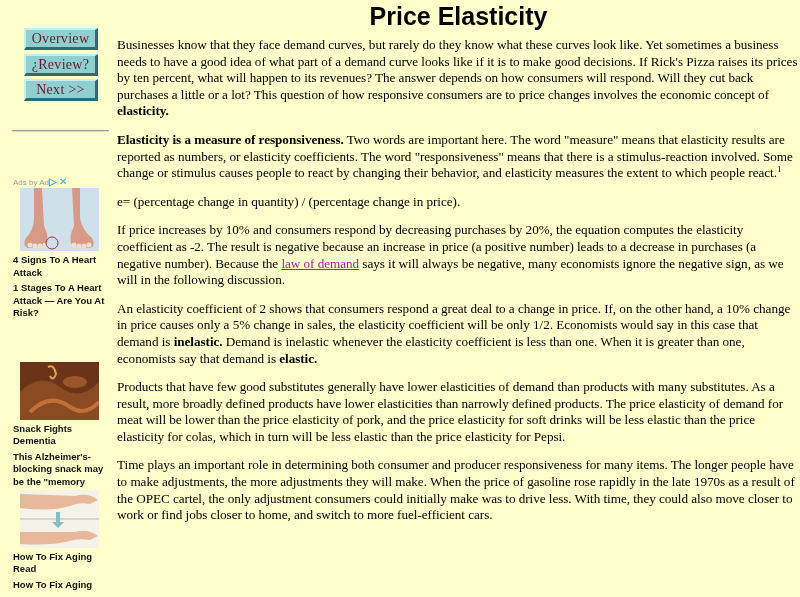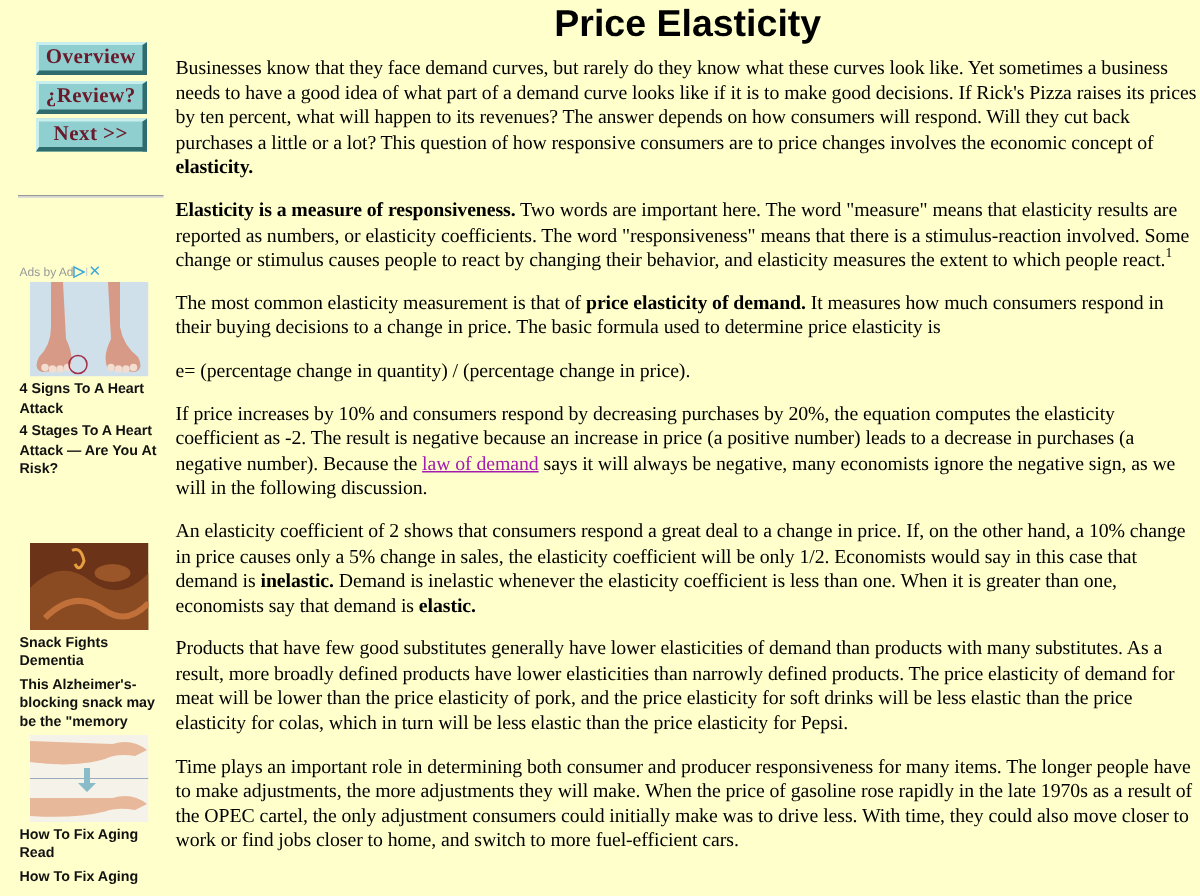--- a/index.html
+++ b/index.html
@@ -15,21 +15,21 @@
     }
     .nav-btn {
       position: absolute; left: 24px; width: 74px; height: 22px;
       background: #8fcfd0;
       border-top: 2px solid #c8eeee;
       border-left: 2px solid #c8eeee;
       border-right: 3px solid #2f6c6e;
       border-bottom: 3px solid #2f6c6e;
       box-sizing: border-box;
       display: flex; align-items: center; justify-content: center;
-      font-family: "Liberation Serif", serif; font-weight: bold;
+      font-family: "Liberation Serif", serif; font-weight: normal;
       font-size: 14px; color: #6a1a2a; cursor: pointer;
       letter-spacing: 0.3px;
     }
     .sidebar-rule {
       position: absolute; left: 12px; top: 130px; width: 97px; height: 0;
       border-top: 1px solid #999; border-bottom: 1px solid #ddd;
     }
     .ad {
       position: absolute; left: 13px; top: 176px; width: 92px;
       font-family: "Liberation Sans", sans-serif; font-size: 9.5px; line-height: 12.5px;
@@ -84,21 +84,21 @@
           <circle cx="15" cy="58" r="2.5" fill="#f3dcd0"></circle>
         <circle cx="20" cy="58" r="2.5" fill="#f3dcd0"></circle>
           <circle cx="25" cy="57" r="2.5" fill="#f3dcd0"></circle>
         <circle cx="54" cy="57" r="2.5" fill="#f3dcd0"></circle>
           <circle cx="59" cy="58" r="2.5" fill="#f3dcd0"></circle>
         <circle cx="64" cy="58" r="2.5" fill="#f3dcd0"></circle>
           <circle cx="69" cy="57" r="2.5" fill="#f3dcd0"></circle>
         <circle cx="32" cy="55" r="6" fill="none" stroke="#a0304a" stroke-width="1"></circle>
       </svg>
       <div class="ad-title">4 Signs To A Heart Attack</div>
-      <div class="ad-desc">4 Stages To A Heart Attack — Are You At Risk?</div>
+      <div class="ad-desc">1 Stages To A Heart Attack — Are You At Risk?</div>
     </div>
 
     <div style="height:38px;"></div>
 
     <div class="ad-block">
       <svg class="ad-img" viewBox="0 0 79 58" style="height:58px;">
         <rect width="79" height="58" fill="#6b3418"></rect>
         <path d="M0 30 Q20 10 40 25 Q60 40 79 20 L79 58 L0 58 Z" fill="#8a4a22"></path>
         <path d="M10 50 Q30 30 50 45 Q65 55 79 40" stroke="#c07038" stroke-width="4" fill="none"></path>
         <path d="M28 5 Q34 2 36 12 Q33 20 30 14" stroke="#e8a040" stroke-width="2" fill="none"></path>
@@ -122,21 +122,20 @@
   </div>
 </div>
 
 <div class="main">
   <h1>Price Elasticity</h1>
 
   <p><span>Businesses know that they face demand curves, but rarely do they know what these curves look like. Yet sometimes a business needs to have a good idea of what part of a demand curve looks like if it is to make good decisions. If Rick's Pizza raises its prices by ten percent, what will happen to its revenues? The answer depends on how consumers will respond. Will they cut back purchases a little or a lot? This question of how responsive consumers are to price changes involves the economic concept of </span><b>elasticity.</b></p>
 
   <p><b>Elasticity is a measure of responsiveness.</b><span> Two words are important here. The word "measure" means that elasticity results are reported as numbers, or elasticity coefficients. The word "responsiveness" means that there is a stimulus-reaction involved. Some change or stimulus causes people to react by changing their behavior, and elasticity measures the extent to which people react.</span><sup>1</sup></p>
 
-  <p><span>The most common elasticity measurement is that of </span><b>price elasticity of demand.</b><span> It measures how much consumers respond in their buying decisions to a change in price. The basic formula used to determine price elasticity is</span></p>
 
   <p>e= (percentage change in quantity) / (percentage change in price).</p>
 
 
   <p><span>If price increases by 10% and consumers respond by decreasing purchases by 20%, the equation computes the elasticity coefficient as -2. The result is negative because an increase in price (a positive number) leads to a decrease in purchases (a negative number). Because the </span><a class="link" href="#">law of demand</a><span> says it will always be negative, many economists ignore the negative sign, as we will in the following discussion.</span></p>
 
   <p><span>An elasticity coefficient of 2 shows that consumers respond a great deal to a change in price. If, on the other hand, a 10% change in price causes only a 5% change in sales, the elasticity coefficient will be only 1/2. Economists would say in this case that demand is </span><b>inelastic.</b><span> Demand is inelastic whenever the elasticity coefficient is less than one. When it is greater than one, economists say that demand is </span><b>elastic.</b></p>
 
   <p>Products that have few good substitutes generally have lower elasticities of demand than products with many substitutes. As a result, more broadly defined products have lower elasticities than narrowly defined products. The price elasticity of demand for meat will be lower than the price elasticity of pork, and the price elasticity for soft drinks will be less elastic than the price elasticity for colas, which in turn will be less elastic than the price elasticity for Pepsi.</p>
 

